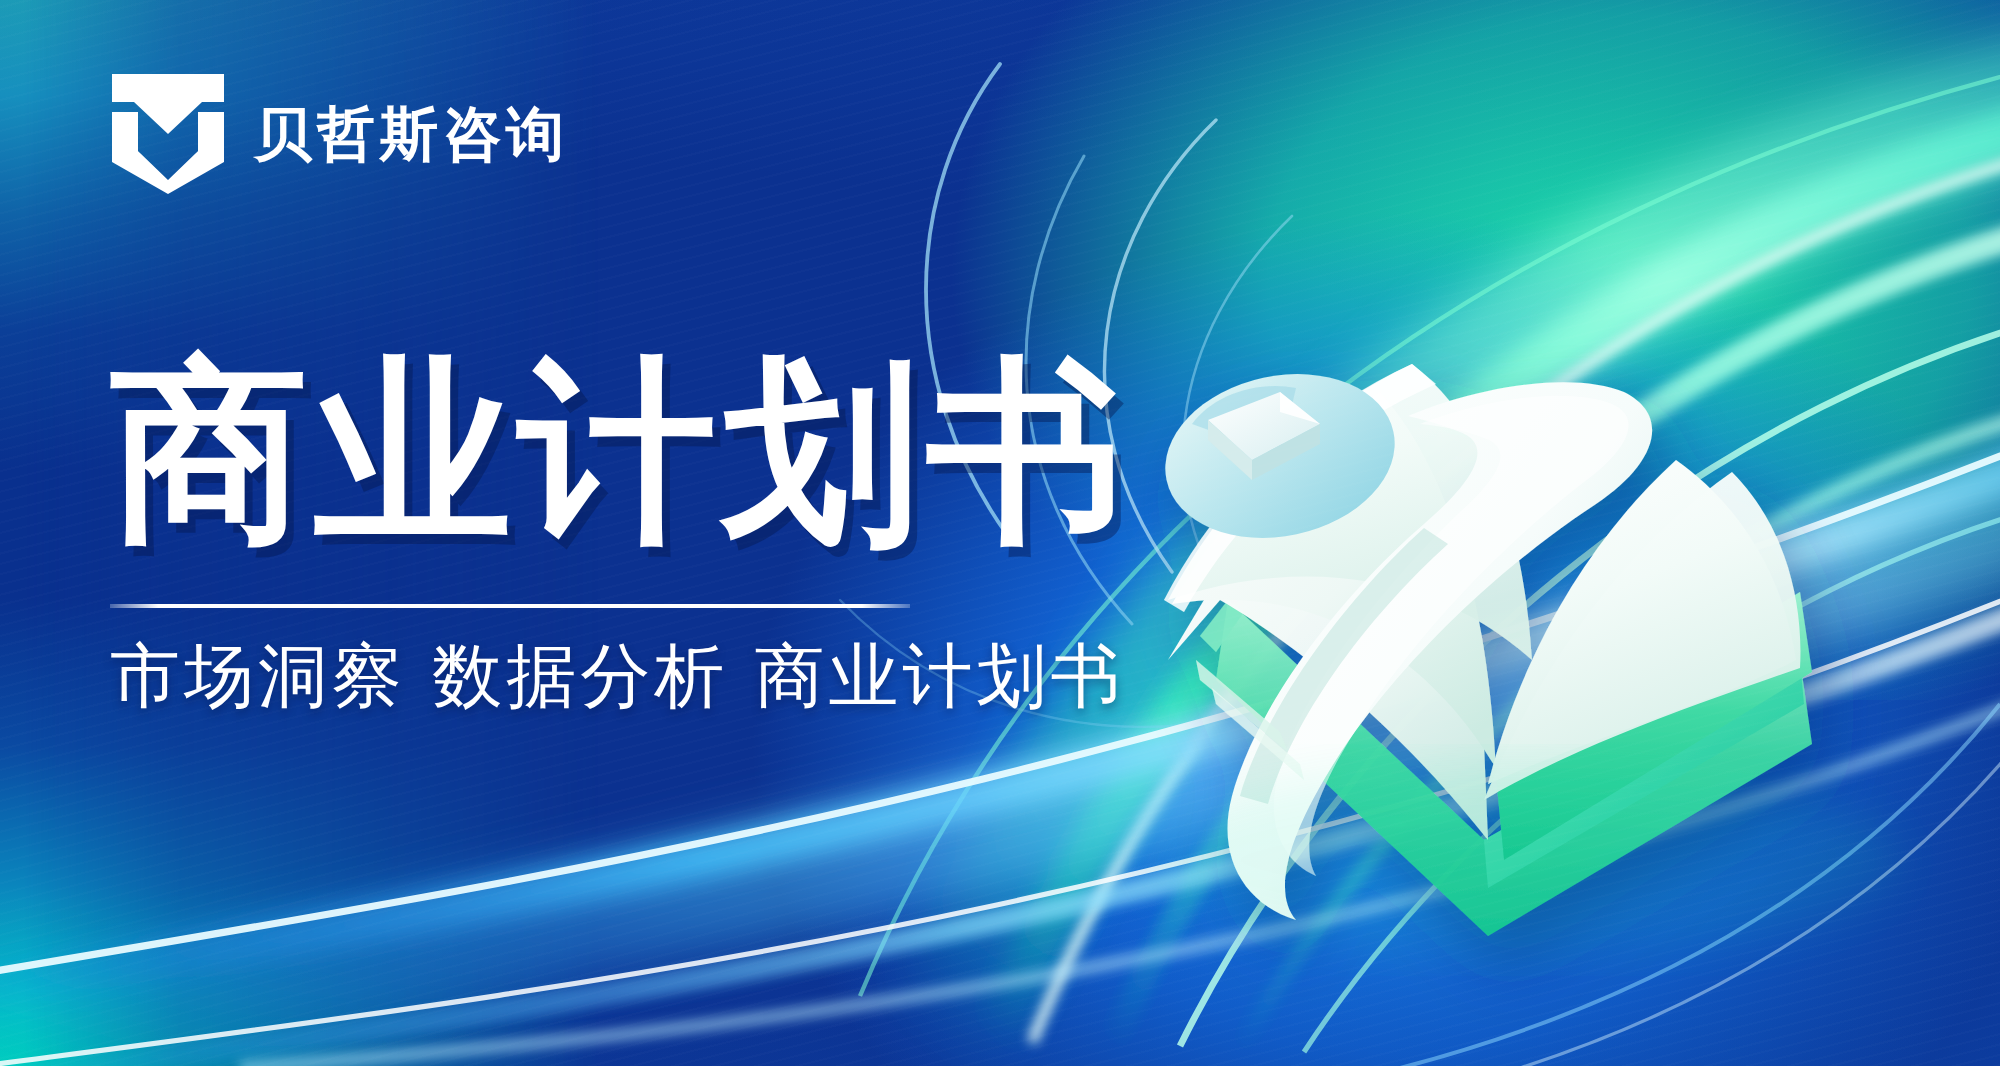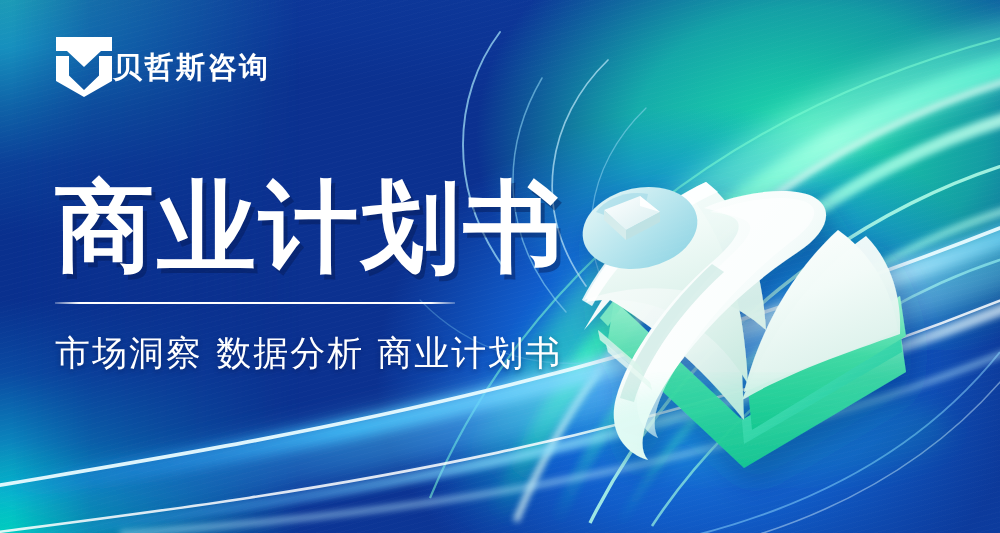--- a/index.html
+++ b/index.html
@@ -50,21 +50,21 @@
     position:absolute;inset:0;
     background:radial-gradient(130% 110% at 22% 46%, rgba(5,28,100,0) 38%, rgba(4,22,80,.30) 100%);
   }
   .bg-scan{
     position:absolute;inset:0;opacity:.10;
     background:repeating-linear-gradient(-14deg, rgba(255,255,255,.16) 0 1px, rgba(255,255,255,0) 1px 5px);
   }
   svg.art{position:absolute;inset:0;width:1000px;height:533px;display:block;}
 
   
-  .logo{position:absolute;left:55px;top:36px;display:flex;align-items:center;}
+  .logo{position:absolute;left:55px;top:36px;display:flex;align-items:center;gap:14px;}
   .logo-mark{width:58px;height:62px;flex:0 0 auto;}
   .logo-text{display:flex;flex-direction:column;gap:3px;}
   .logo-cn{
     font-size:29px;font-weight:700;color:#ffffff;letter-spacing:2.5px;line-height:1;
     font-family:"DejaVu Sans","Liberation Sans",sans-serif;
   }
   .logo-en{
     font-size:15.5px;font-weight:700;color:#ffffff;letter-spacing:2.0px;line-height:1;
   }
 
@@ -74,21 +74,21 @@
     font-family:"DejaVu Sans","Liberation Sans",sans-serif;
     font-size:99px;font-weight:700;color:#ffffff;
     letter-spacing:3px;line-height:1.06;margin:0;white-space:nowrap;
     text-shadow:4px 5px 0 rgba(5,24,78,.42);
   }
   .rule{
     margin-top:22px;width:400px;height:2px;
     background:linear-gradient(90deg, rgba(255,255,255,.25) 0%, #ffffff 6%, #ffffff 94%, rgba(255,255,255,.25) 100%);
   }
   .subtitle{
-    margin-top:30px;
+    margin-top:16px;
     font-family:"DejaVu Sans","Liberation Sans",sans-serif;
     font-size:35px;font-weight:400;color:#ffffff;
     letter-spacing:2px;line-height:1.1;white-space:nowrap;
     text-shadow:0 2px 5px rgba(3,20,70,.45);
   }
 </style>
 </head>
 <body>
 
 <div class="banner">

